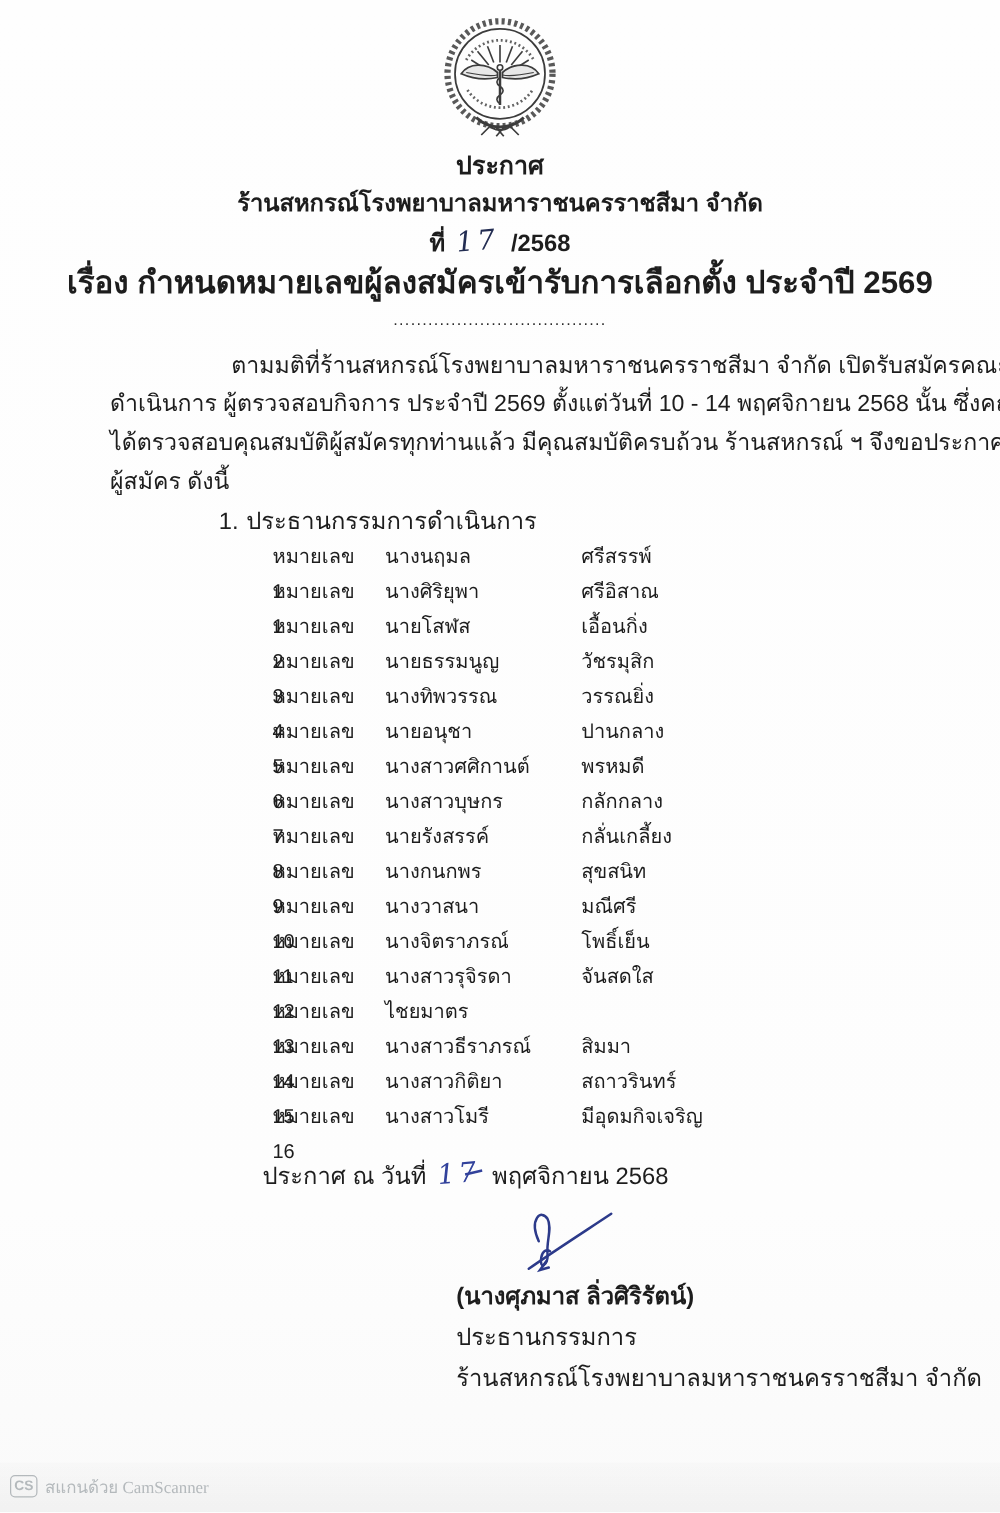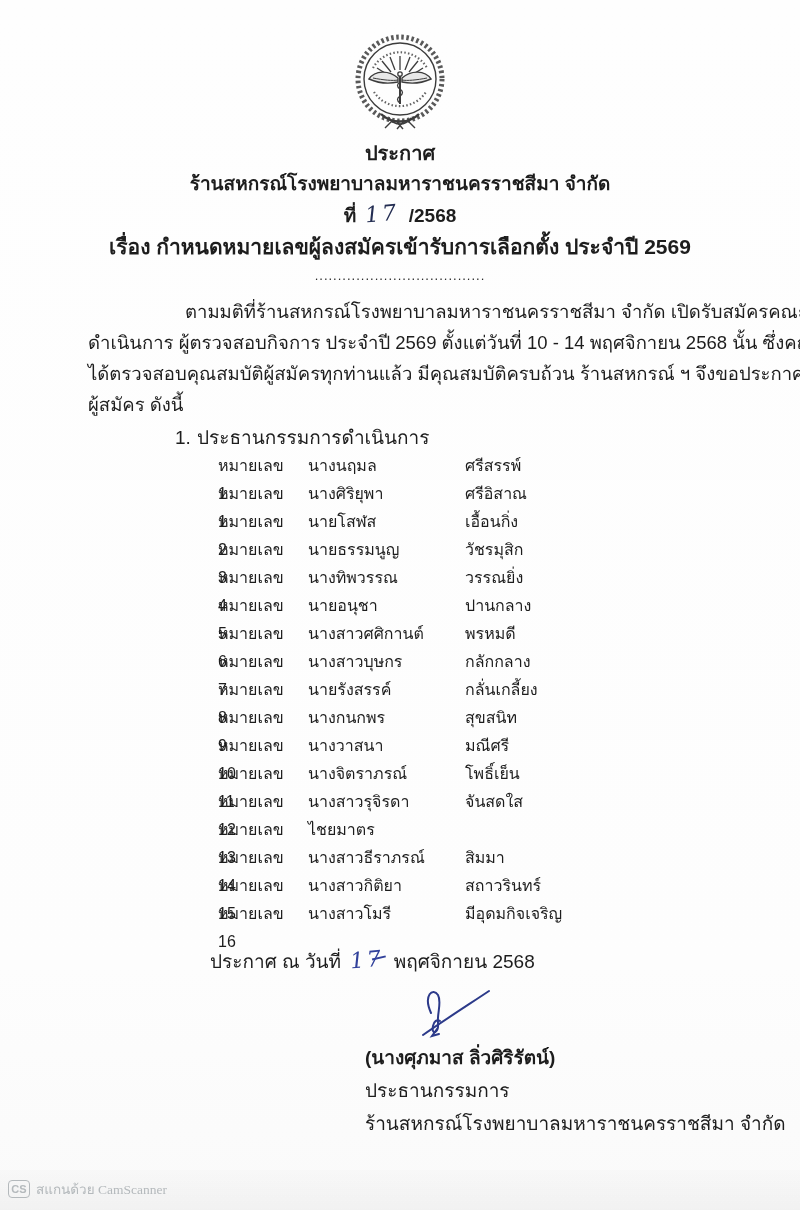--- a/index.html
+++ b/index.html
@@ -7,26 +7,26 @@
     width:800px;height:1210px;
     background:#ffffff;
     font-family:"Liberation Sans","DejaVu Sans",sans-serif;
     color:#1d1d1d;
     -webkit-font-smoothing:antialiased;
   }
   .page{
     position:relative;width:800px;height:1210px;overflow:hidden;
     background:linear-gradient(180deg,#fefefe 0%,#fdfdfd 80%,#fafafa 100%);
   }
-  .doc-header{text-align:center;padding-top:34px;}
+  .doc-header{text-align:center;padding-top:14px;}
   .logo-wrap{width:98px;height:98px;margin:0 auto;}
   .doc-title{font-size:20px;font-weight:700;margin-top:6px;line-height:30px;}
   .org-line{font-size:19px;font-weight:700;line-height:31px;}
   .doc-no{font-size:19px;font-weight:700;line-height:31px;}
-  .subject{font-size:21px;font-weight:700;line-height:31px;}
+  .subject{font-size:25px;font-weight:700;line-height:31px;}
   .dots{font-size:13px;letter-spacing:1px;color:#2a2a2a;line-height:16px;margin-top:6px;}
   .hand{
     font-family:"DejaVu Serif",serif;font-style:italic;
     display:inline-block;transform:rotate(-5deg);
     font-size:22px;font-weight:400;letter-spacing:3px;
     color:#232d52;padding:0 4px;position:relative;top:-1px;
   }
   .hand.blue{color:#31419b;}
   .hand.blue::after{
     content:"";position:absolute;right:2px;top:13px;width:14px;height:1.6px;

